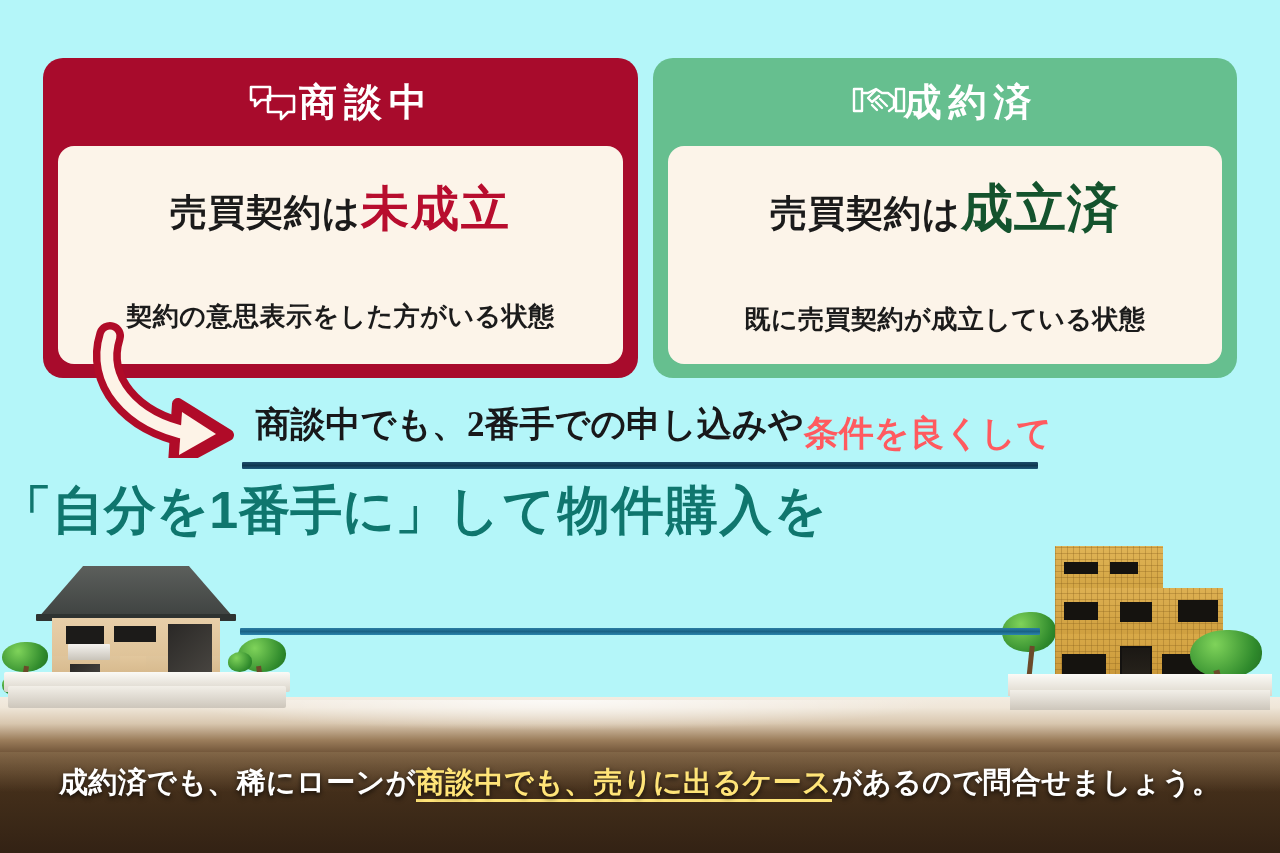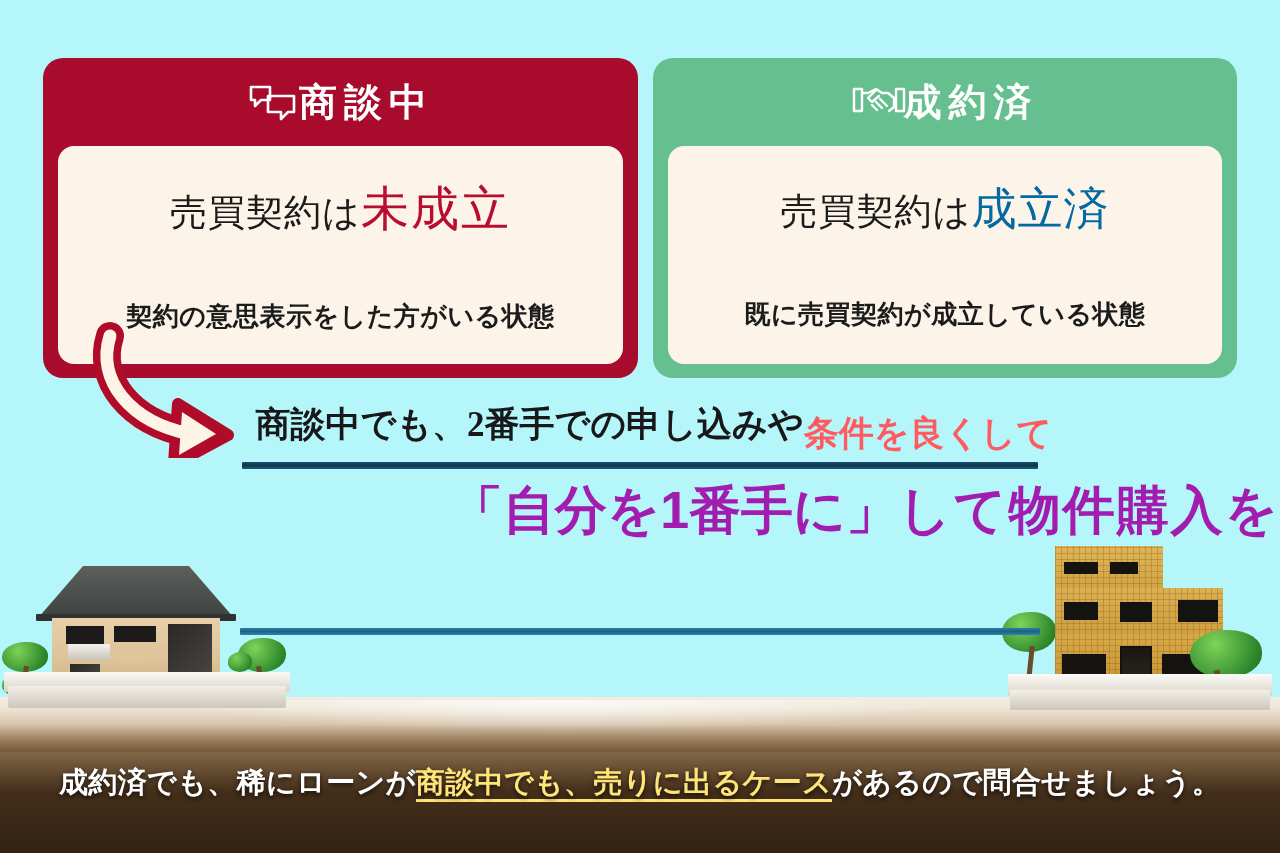--- a/index.html
+++ b/index.html
@@ -101,23 +101,23 @@
     color:#fff; font-size:38px; font-weight:bold; letter-spacing:7px;
     line-height:1;
   }
   .icon-badge { display:block; width:52px; height:38px; }
   .card-body {
     position:absolute; left:15px; top:88px; right:15px; bottom:14px;
     background:#fcf4e9; border-radius:16px;
     display:flex; flex-direction:column; align-items:center;
     justify-content:center; gap:14px;
   }
-  .body-line1 { font-size:37px; font-weight:normal; color:#1b1b1b; white-space:nowrap; letter-spacing:1px; }
+  .body-line1 { font-size:37px; font-weight:bold; color:#1b1b1b; white-space:nowrap; letter-spacing:1px; }
   .body-line1 .accent-red   { color:#b80d2e; font-size:48px; letter-spacing:2px; }
-  .body-line1 .accent-green { color:#0369a1; font-size:45px; letter-spacing:1px; }
+  .body-line1 .accent-green { color:#14532d; font-size:52px; letter-spacing:1px; }
   .body-line2 { font-size:26px; font-weight:bold; color:#1b1b1b; white-space:nowrap; letter-spacing:.5px;margin-top:44px; }
 
   
   .arrow { position:absolute; left:78px; top:318px; width:180px; height:140px; }
 
   
   .mid-line {
     position:absolute; left:232px; top:398px; width:820px; height:52px;
     display:flex; align-items:center; justify-content:flex-end;
     font-size:35px; font-weight:bold; color:#18181a; white-space:nowrap;
@@ -125,21 +125,21 @@
     font-family:Liberation Serif, serif;
   }
   .mid-line .coral { color:#ff5a5f;margin-top:19px; }
   .rule-1 { position:absolute; left:242px; top:462px; width:796px; height:7px;
     background:linear-gradient(to bottom,#1c4c6b,#0e3750,#1d5878); border-radius:1px; }
   .rule-2 { position:absolute; left:240px; top:628px; width:800px; height:7px;
     background:linear-gradient(to bottom,#2a7da3,#1a6386,#2b85ad); border-radius:1px; }
 
   .headline {
     position:absolute; left:0; top:480px; width:1280px;
-    text-align:right; color:#a21caf;
+    text-align:left; color:#0f766e;
   }
   .hl-row { font-size:52px; line-height:1.18; white-space:nowrap; }
   .hl-row .strong { font-weight:bold; letter-spacing:0px; }
   .hl-row .normal { font-weight:bold; letter-spacing:2px; }
   .hl-row2 { font-size:48px; font-weight:bold; letter-spacing:4px; line-height:1.3; white-space:nowrap; }
 
   
   .caption {
     position:absolute; left:0; top:763px; width:1280px;
     text-align:center; font-size:29px; font-weight:bold;

